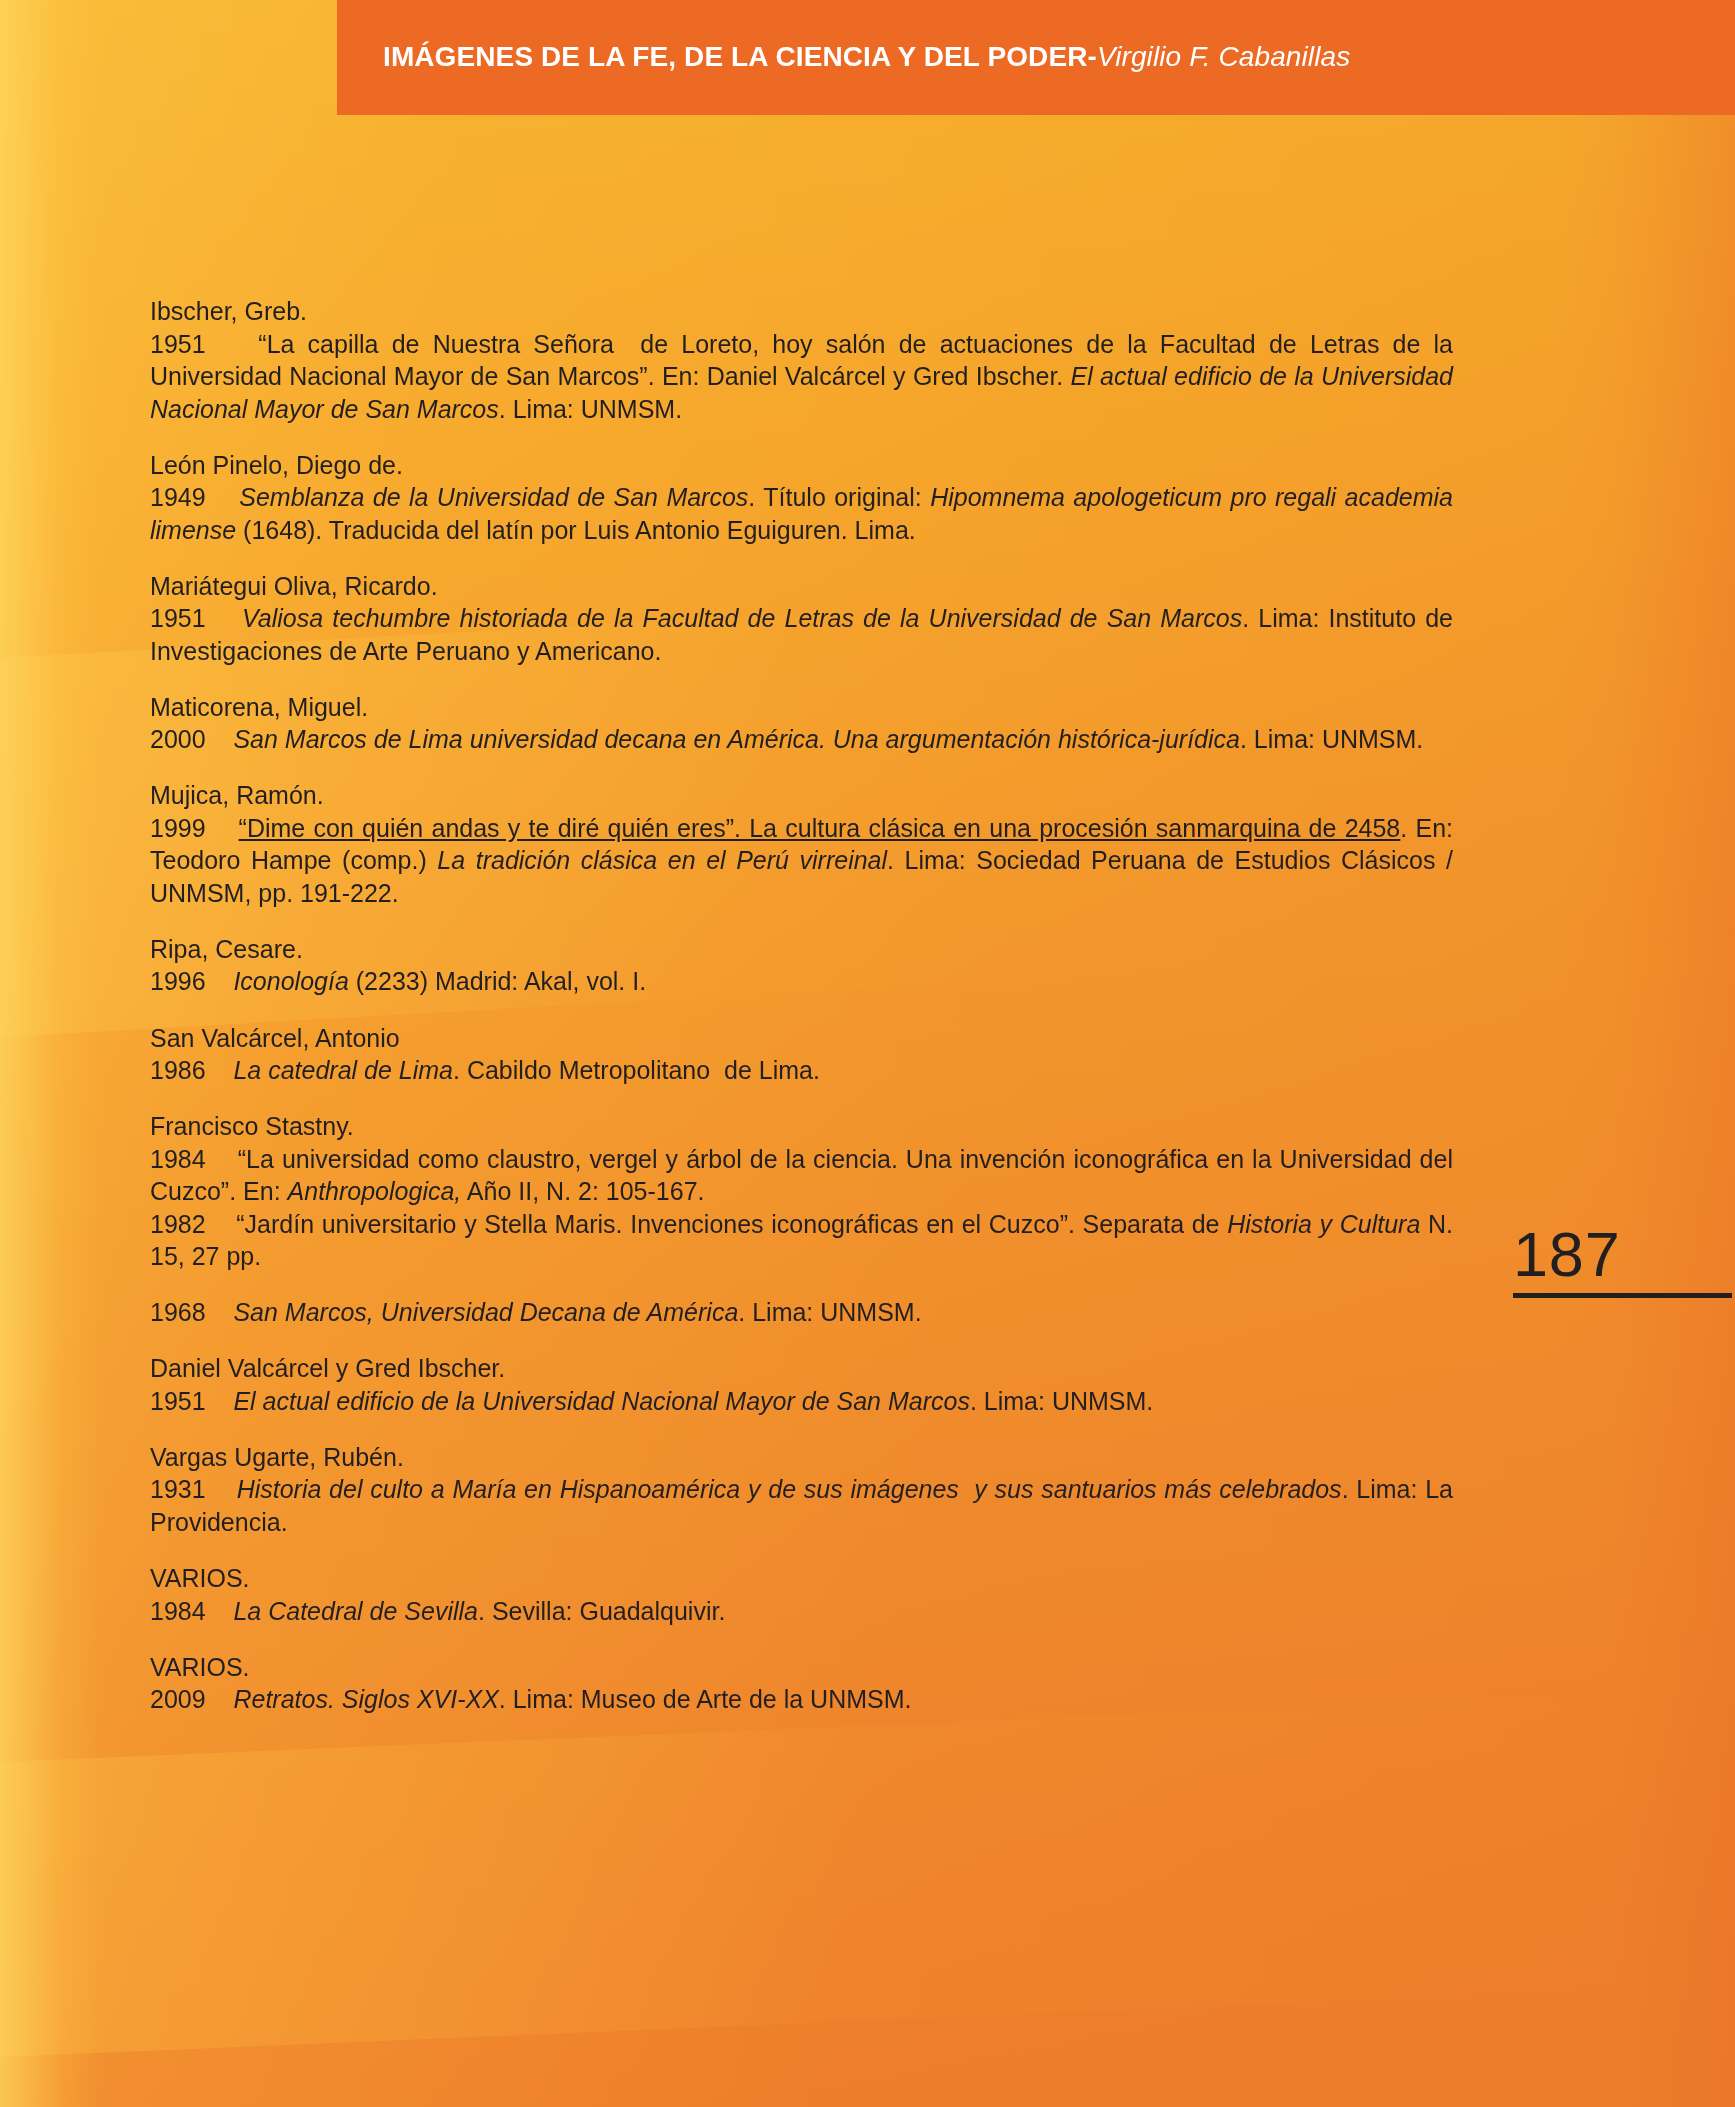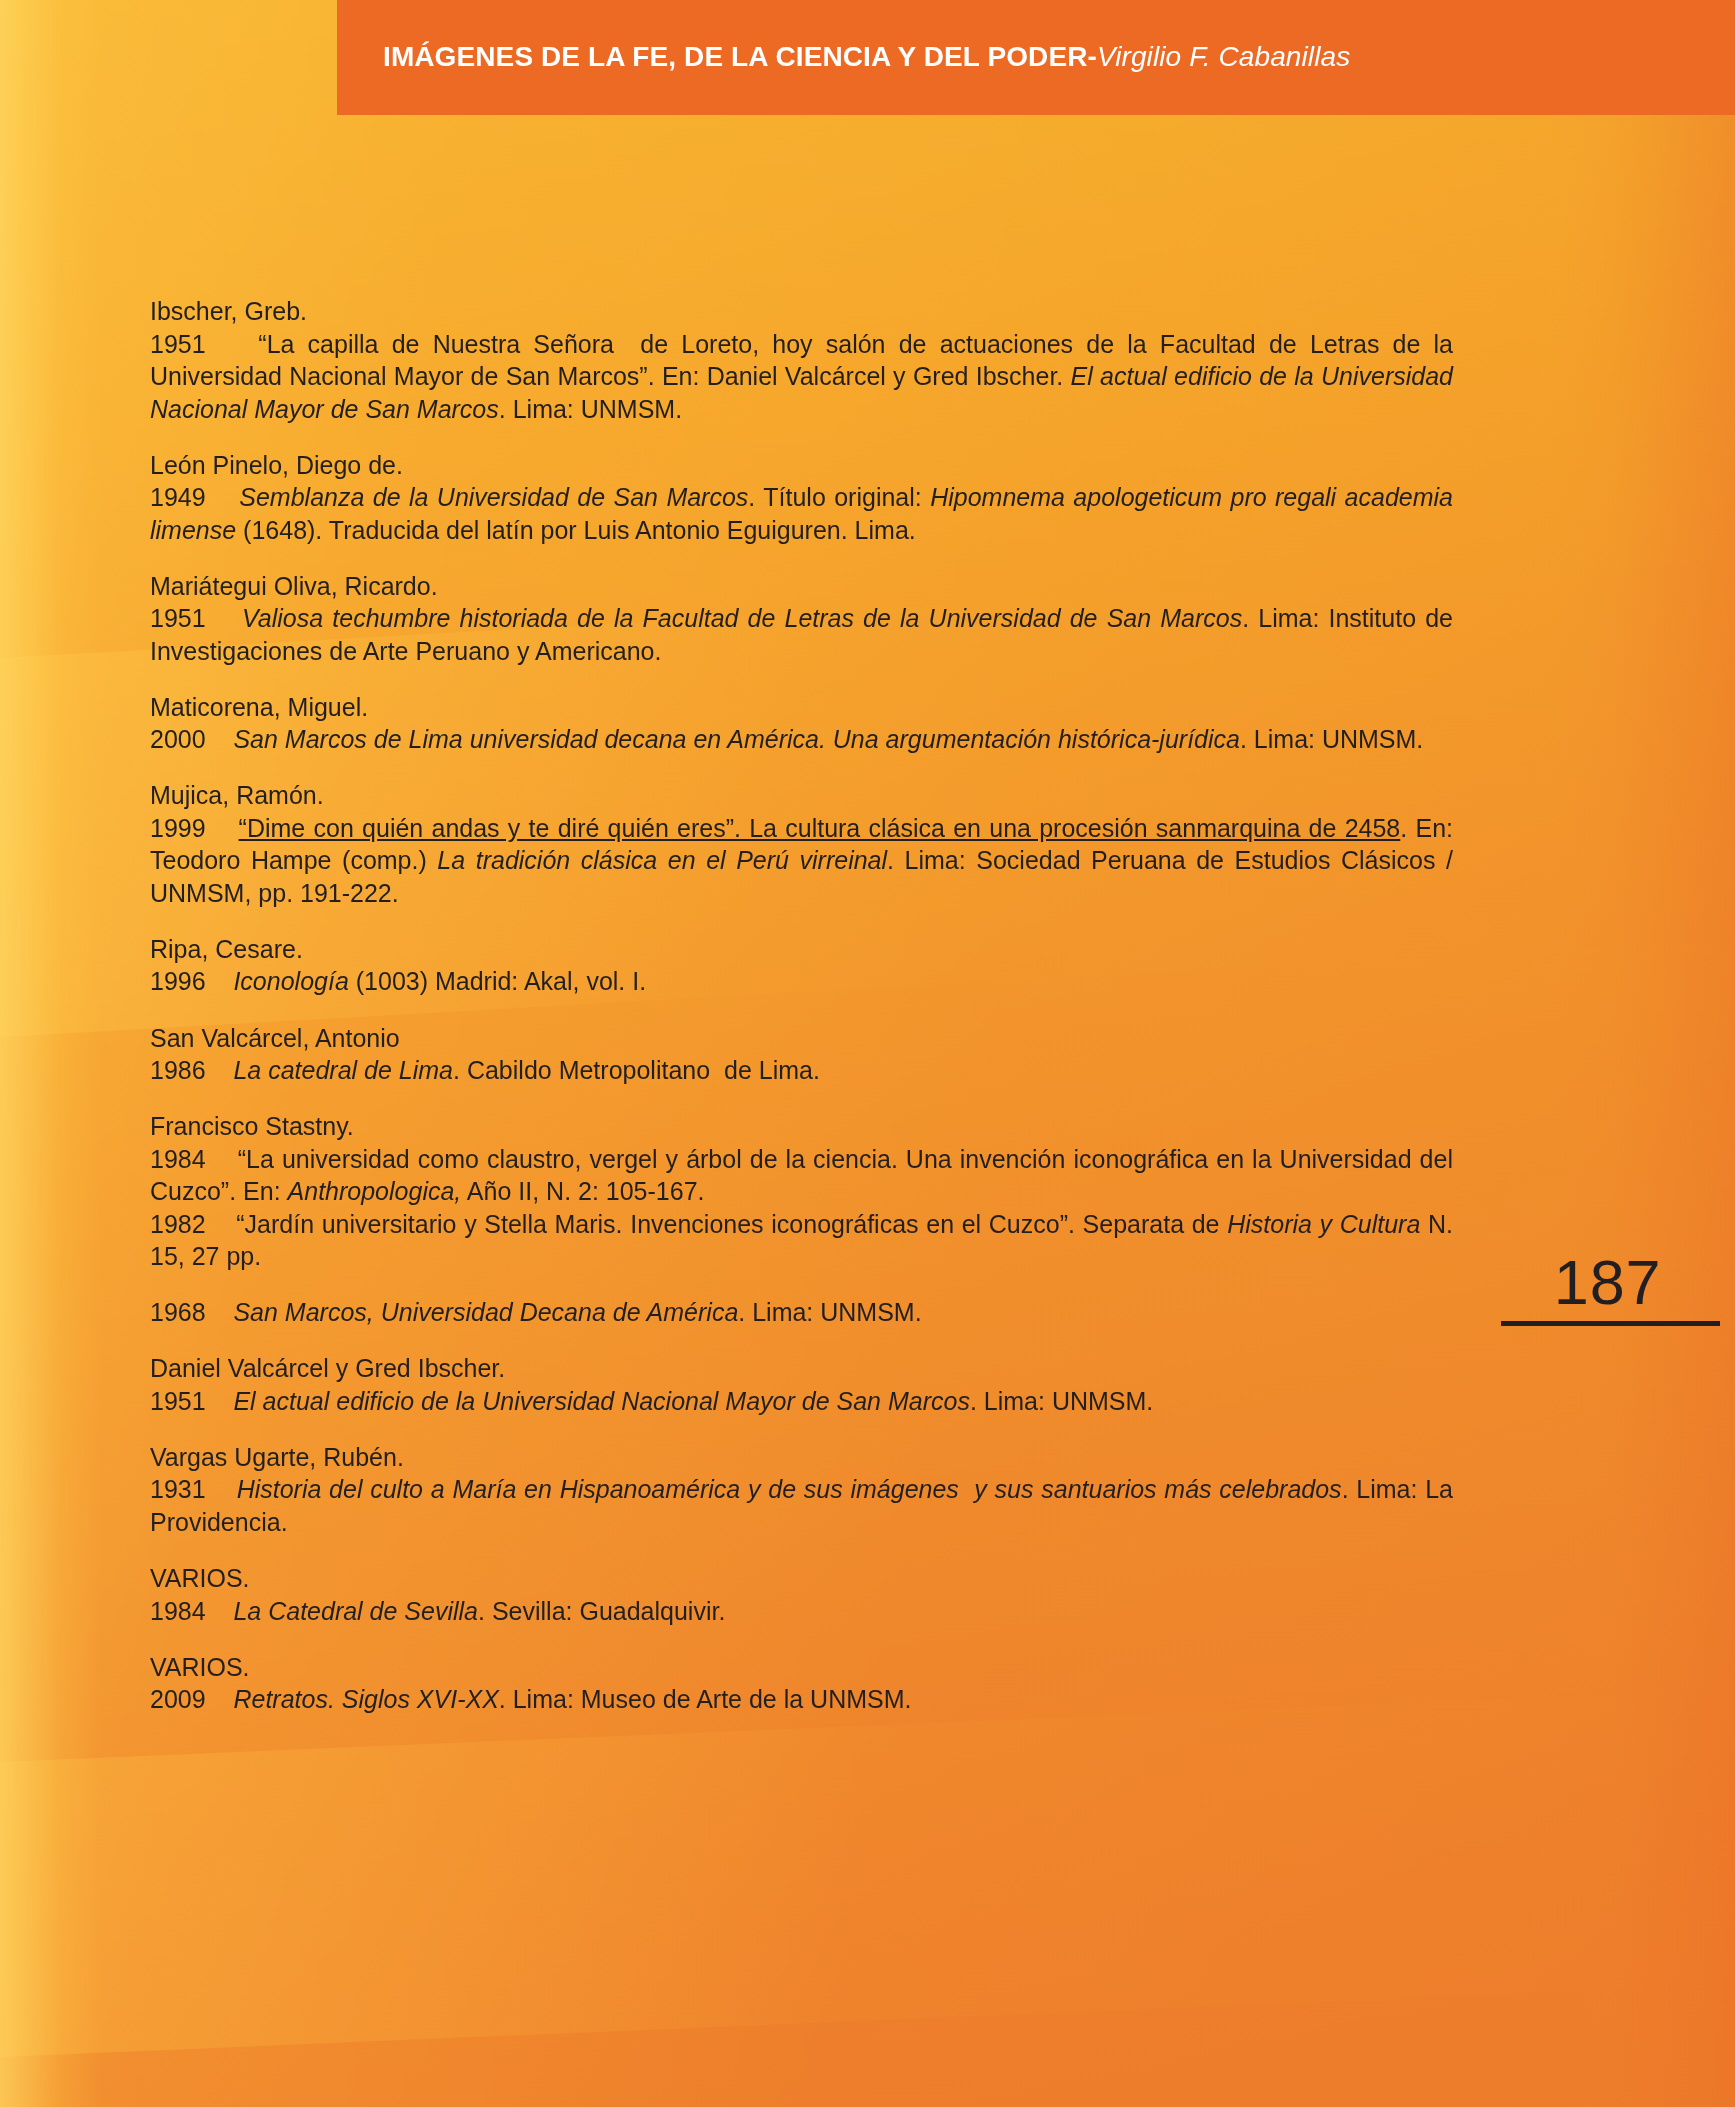--- a/index.html
+++ b/index.html
@@ -79,25 +79,24 @@
     font-weight: bold;
   }
   .header-author {
     font-style: italic;
     font-weight: normal;
   }
 
   
   .page-number-wrap {
     position: absolute;
-    right: 16px;
+    right: 4px;
     top: 1218px;
     width: 219px;
-    text-align: center;
-    margin-top: 28px;
+    text-align: left;
   }
   .page-number {
     color: #231f20;
     font-size: 63px;
     font-weight: normal;
     letter-spacing: 0.8px;
     padding-right: 5.9px;
     display: block;
   }
   .page-number-rule {
@@ -178,21 +177,21 @@
       <div class="entry">
         <span class="author">Maticorena, Miguel.</span>
         <span class="ref"><span>2000</span><span>&nbsp;&nbsp;&nbsp;&nbsp;</span><span class="it">San Marcos de Lima universidad decana en América. Una argumentación histórica-jurídica</span><span>. Lima: UNMSM.</span></span>
       </div>
       <div class="entry">
         <span class="author">Mujica, Ramón.</span>
         <span class="ref"><span>1999</span><span>&nbsp;&nbsp;&nbsp;&nbsp;</span><span class="u">“Dime con quién andas y te diré quién eres”. La cultura clásica en una procesión sanmarquina de 2458</span><span>. En: Teodoro Hampe (comp.) </span><span class="it">La tradición clásica en el Perú virreinal</span><span>. Lima: Sociedad Peruana de Estudios Clásicos / UNMSM, pp. 191-222.</span></span>
       </div>
       <div class="entry">
         <span class="author">Ripa, Cesare.</span>
-        <span class="ref"><span>1996</span><span>&nbsp;&nbsp;&nbsp;&nbsp;</span><span class="it">Iconología</span><span> (1003) Madrid: Akal, vol. I.</span></span>
+        <span class="ref"><span>1996</span><span>&nbsp;&nbsp;&nbsp;&nbsp;</span><span class="it">Iconología</span><span> (2233) Madrid: Akal, vol. I.</span></span>
       </div>
       <div class="entry">
         <span class="author">San Valcárcel, Antonio</span>
         <span class="ref"><span>1986</span><span>&nbsp;&nbsp;&nbsp;&nbsp;</span><span class="it">La catedral de Lima</span><span>. Cabildo Metropolitano  de Lima.</span></span>
       </div>
       <div class="entry">
         <span class="author">Francisco Stastny.</span>
         <span class="ref"><span>1984</span><span>&nbsp;&nbsp;&nbsp;&nbsp;</span><span>“La universidad como claustro, vergel y árbol de la ciencia. Una invención iconográfica en la Universidad del Cuzco”. En: </span><span class="it">Anthropologica,</span><span> Año II, N. 2: 105-167.
 </span><span>1982</span><span>&nbsp;&nbsp;&nbsp;&nbsp;</span><span>“Jardín universitario y Stella Maris. Invenciones iconográficas en el Cuzco”. Separata de </span><span class="it">Historia y Cultura</span><span> N. 15, 27 pp.</span></span>
       </div>

